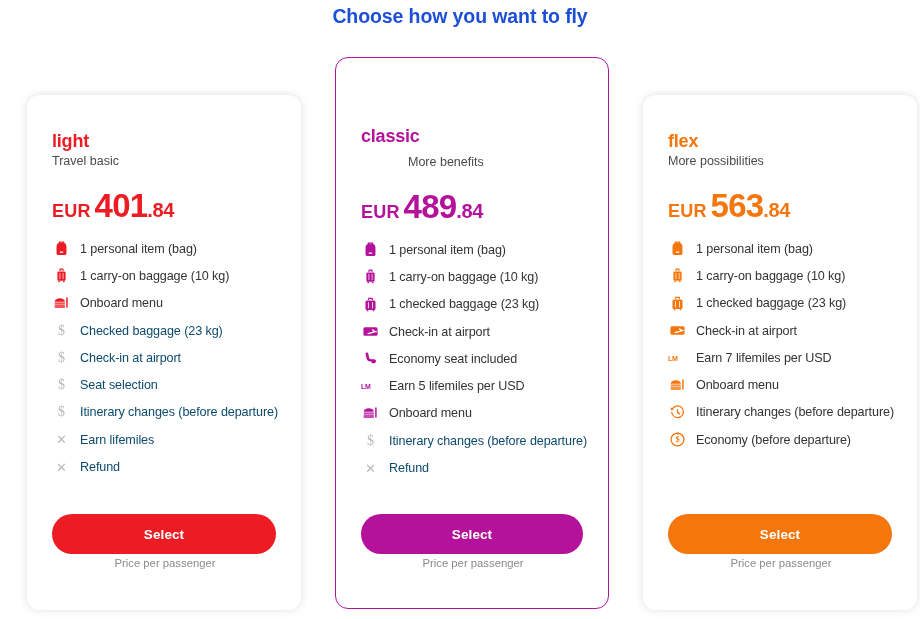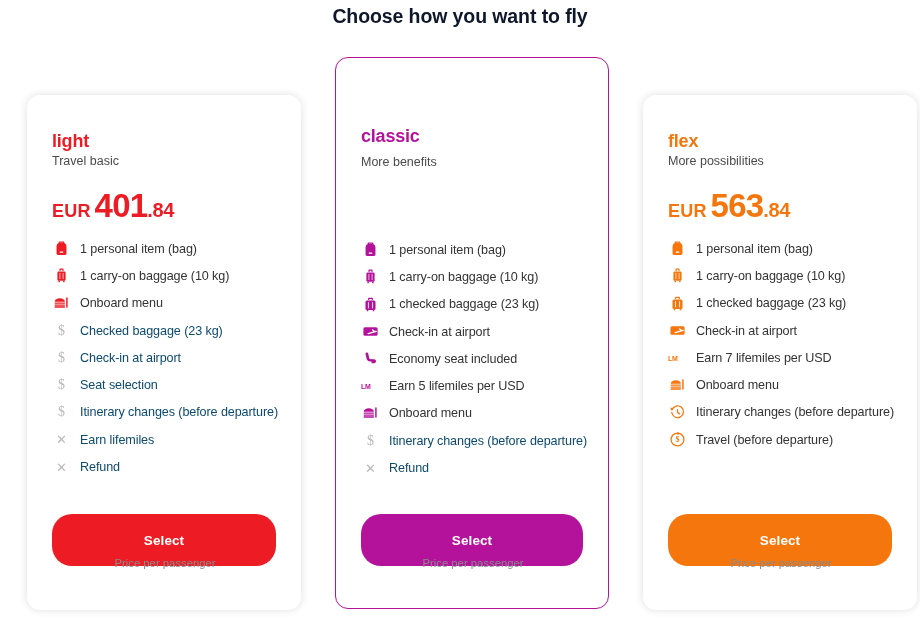--- a/index.html
+++ b/index.html
@@ -19,21 +19,21 @@
 
   
   .page-title {
     position: absolute;
     top: 5px;
     left: 0;
     width: 920px;
     text-align: center;
     font-size: 19.5px;
     font-weight: bold;
-    color: #0f172a;
+    color: #1d4ed8;
     letter-spacing: -0.1px;
   }
 
   
   .cards {
     position: absolute;
     top: 0;
     left: 0;
     width: 920px;
     height: 619px;
@@ -116,21 +116,21 @@
     letter-spacing: -0.3px;
   }
 
   
   .plain .fare-name    { top: 30px; margin-top: 6px; }
   .plain .fare-tagline { top: 59px; }
   .plain .price-row    { top: 92px; }
   .plain .features     { top: 140px; }
 
   .featured .fare-name    { top: 68px; }
-  .featured .fare-tagline { top: 97px; }
+  .featured .fare-tagline { top: 97px; margin-left: 47px; }
   .featured .price-row    { top: 130px; }
   .featured .features     { top: 178px; }
 
   .features {
     position: absolute;
     left: 25px;
     right: 18px;
   }
   .feature {
     display: flex;
@@ -162,21 +162,21 @@
   .x-glyph {
     font-size: 13px;
     color: #b9b9bd;
     line-height: 1;
   }
 
   .select-btn {
     position: absolute;
     left: 25px;
     right: 25px;
-    height: 52px;
+    height: 40px;
     border: none;
     border-radius: 20px;
     color: #ffffff;
     font-family: "Liberation Sans", sans-serif;
     font-size: 13.5px;
     font-weight: bold;
     cursor: pointer;
     letter-spacing: 0.1px;
     padding: 0;
   }
@@ -278,20 +278,21 @@
           </div>
         </div>
         <button class="select-btn" style="background:#ed1c24">Select</button>
         <div class="per-pax">Price per passenger</div>
       </div>
     </div>
   <div class="card featured" id="card-classic">
       <div class="card-inner">
         <div class="fare-name" style="color:#b5129b">classic</div>
         <div class="fare-tagline">More benefits</div>
+        <div class="price-row" style="color:#b5129b"><span class="price-cur">EUR</span><span class="price-int">489</span><span class="price-dec">.84</span></div>
         <div class="features">
           <div class="feature">
             <span class="feature-icon">
               <svg width="17" height="17" viewBox="0 0 24 24">
                 <path fill="#b5129b" d="M9 2h6a1 1 0 0 1 1 1v1.3A5 5 0 0 1 19 9v10a2 2 0 0 1-2 2H7a2 2 0 0 1-2-2V9a5 5 0 0 1 3-4.7V3a1 1 0 0 1 1-1zm1 2.05h4V3.6h-4v.45zM8.5 11h7a.8.8 0 0 1 .8.8v2.6a.8.8 0 0 1-.8.8h-7a.8.8 0 0 1-.8-.8v-2.6a.8.8 0 0 1 .8-.8z"></path>
                 <rect x="9.4" y="16.4" width="5.2" height="1.5" rx="0.5" fill="#fff"></rect>
               </svg>
             </span>
             <span class="feature-label">1 personal item (bag)</span>
           </div>
@@ -459,20 +460,20 @@
             <span class="feature-label">Itinerary changes (before departure)</span>
           </div>
           <div class="feature">
             <span class="feature-icon">
               <svg width="17" height="17" viewBox="0 0 24 24">
                 <circle cx="12" cy="12" r="9.1" fill="none" stroke="#f4760d" stroke-width="1.8"></circle>
                 <text x="12" y="16.2" text-anchor="middle" font-family="'Liberation Serif', serif" font-size="11.5" font-weight="bold" fill="#f4760d">$</text>
                 <path fill="#f4760d" d="M12 1.4l3.4 2.3-3.4 2.3z"></path>
               </svg>
             </span>
-            <span class="feature-label">Travel (before departure)</span>
+            <span class="feature-label">Economy (before departure)</span>
           </div>
         </div>
         <button class="select-btn" style="background:#f4760d">Select</button>
         <div class="per-pax">Price per passenger</div>
       </div>
     </div>
 </div>
 
 </body></html>

